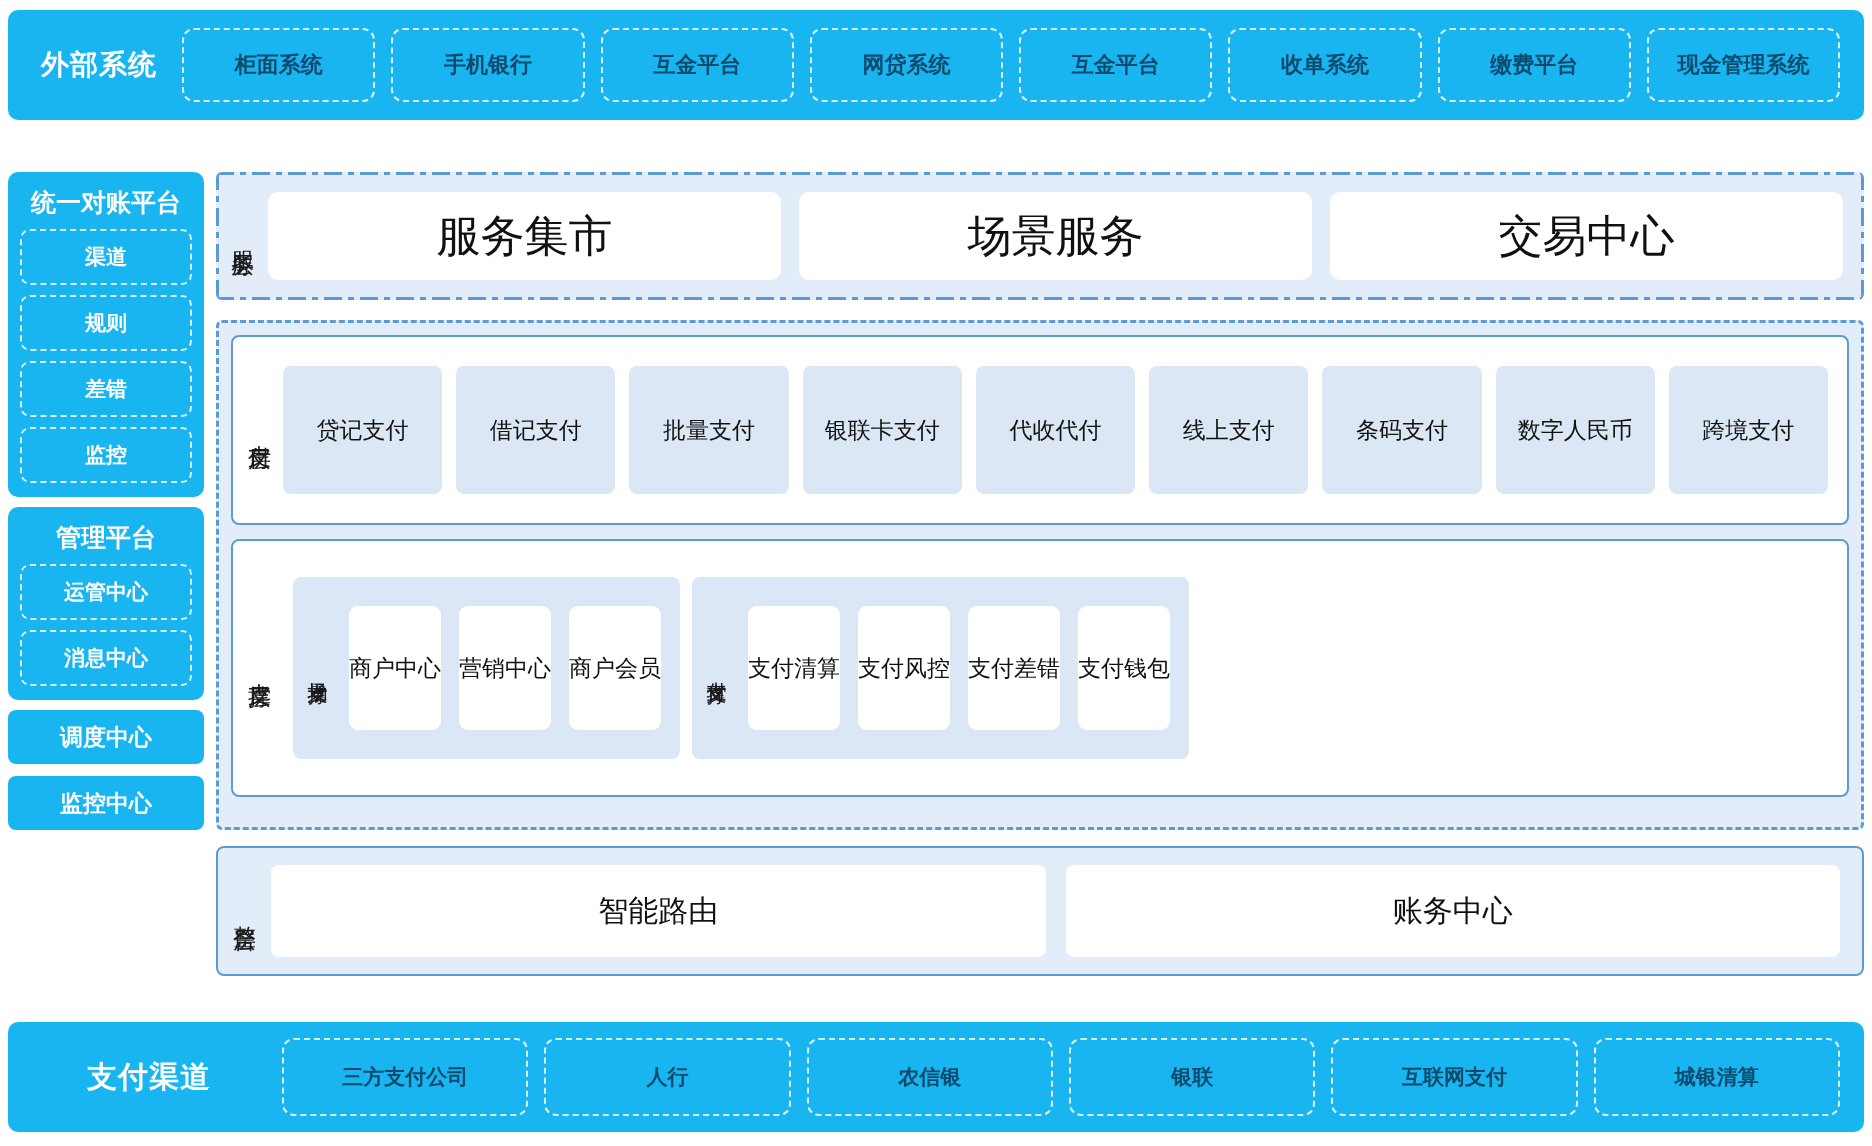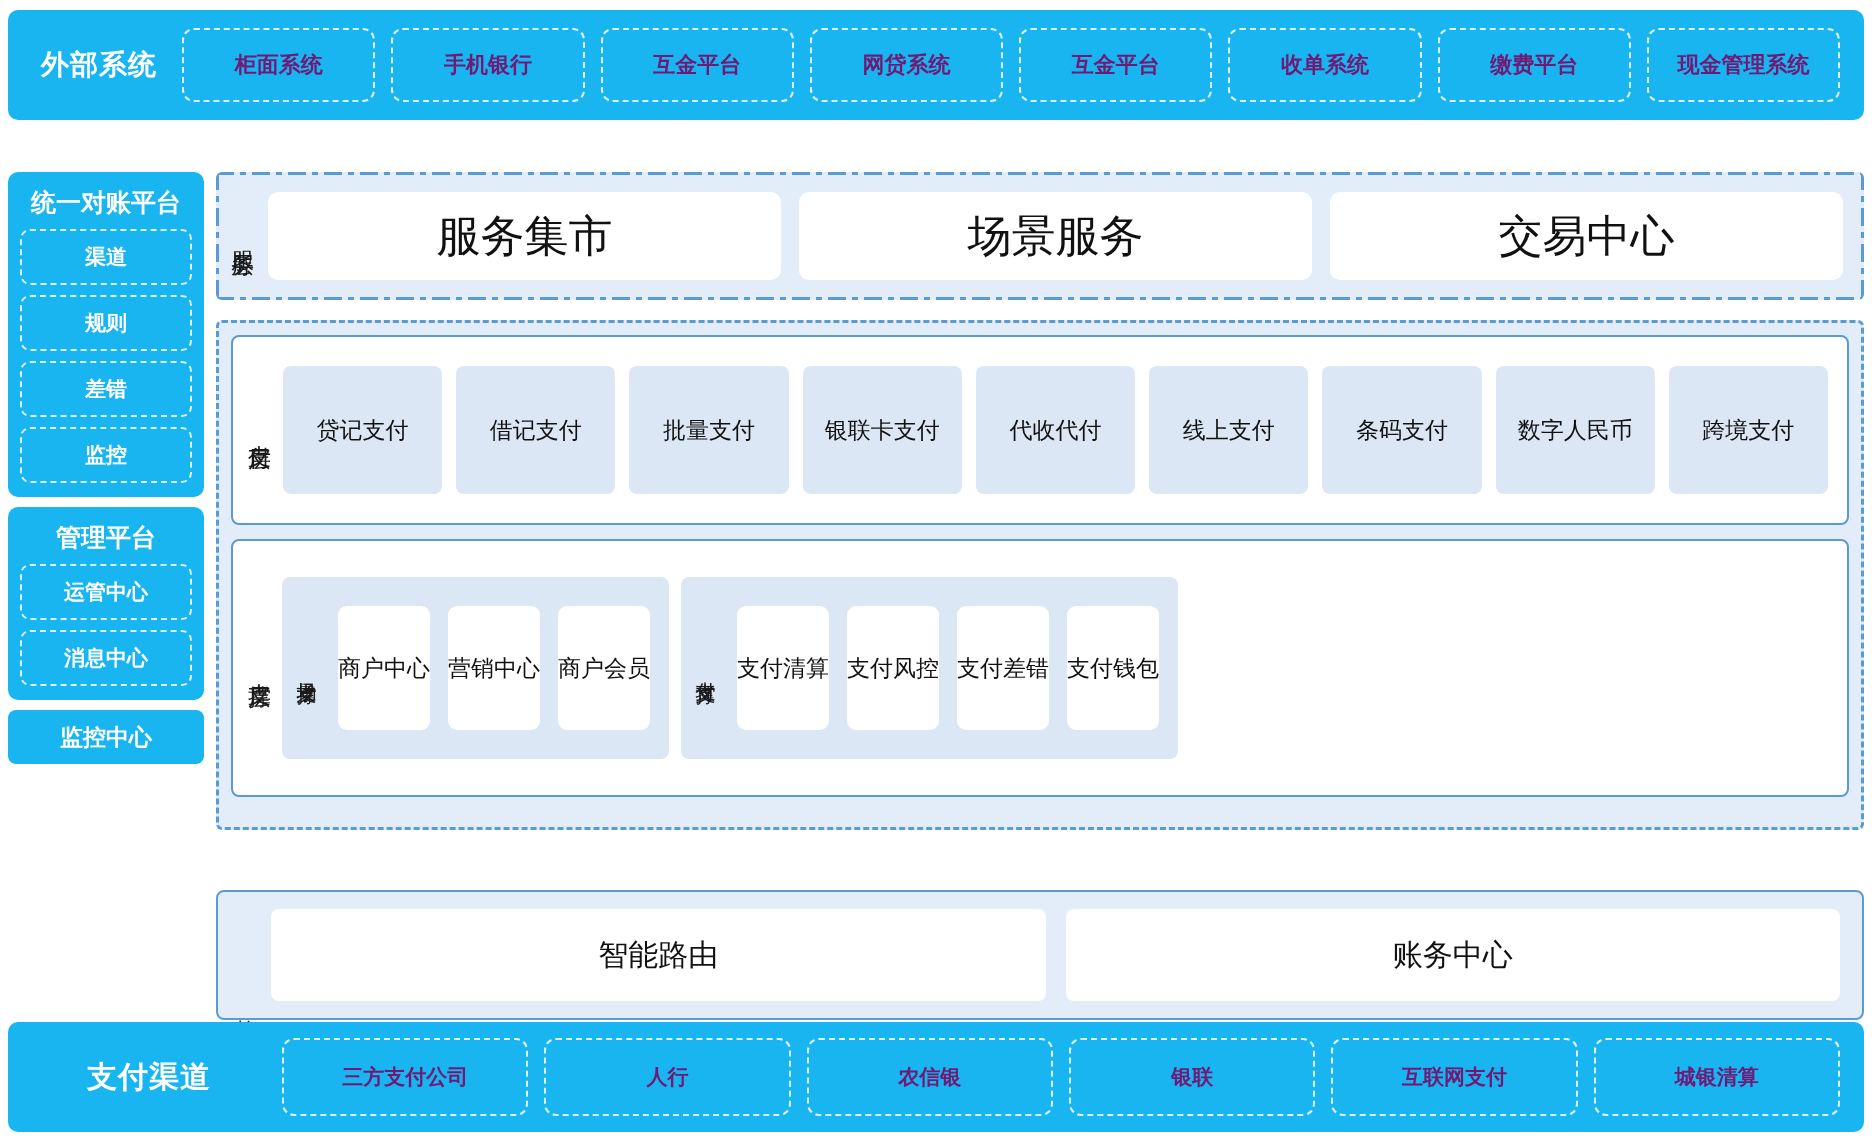--- a/index.html
+++ b/index.html
@@ -21,21 +21,21 @@
   .cyan-bar-title {
     color: #ffffff; font-weight: bold; font-size: 28px;
     white-space: nowrap; letter-spacing: 1px;
     flex: 0 0 auto; text-align: center;
   }
   .cyan-chips { display: flex; flex: 1 1 auto; align-items: center; }
   .chip-dashed {
     flex: 1 1 0; margin: 0 8px;
     border: 2px dashed rgba(255,255,255,0.85);
     border-radius: 12px;
-    color: #701a75; font-size: 22px; font-weight: bold;
+    color: #0c4a6e; font-size: 22px; font-weight: bold;
     display: flex; align-items: center; justify-content: center;
     white-space: nowrap;
   }
 
   
   #external-row {
     position: absolute; left: 8px; top: 10px;
     width: 1856px; height: 110px;
   }
   #external-row .cyan-bar-title { width: 150px; font-size: 28px; }
@@ -121,21 +121,21 @@
 
   
   .white-panel {
     background: #ffffff;
     border: 2px solid #5b9bd5;
     border-radius: 8px;
     display: flex; align-items: center;
     padding: 10px 12px;
   }
   #pay-panel { height: 190px; margin-bottom: 14px; }
-  #support-panel { height: 258px; }
+  #support-panel { height: 258px; gap: 11px; }
 
   .pay-cards { display: flex; flex: 1 1 auto; align-items: center; height: 100%; }
   .pay-card {
     flex: 1 1 0; margin: 0 7px; height: 128px;
     background: #dce7f5; border-radius: 8px;
     display: flex; align-items: center; justify-content: center;
     font-size: 23px; color: #111; white-space: nowrap;
   }
 
   
@@ -153,21 +153,21 @@
     display: flex; align-items: center; justify-content: center;
     font-size: 23px; color: #111; white-space: nowrap;
   }
 
   
   #integration-group {
     position: absolute; left: 216px; top: 846px;
     width: 1648px; height: 130px;
     background: #e3edf9;
     border: 2px solid #5b9bd5; border-radius: 8px;
-    display: flex; align-items: flex-end; padding: 10px 12px; margin-top: 44px;
+    display: flex; align-items: center; padding: 10px 12px;
   }
   #integration-cards { display: flex; flex: 1 1 auto; height: 100%; align-items: center; }
   .integration-card {
     flex: 1 1 0; margin: 0 10px; height: 92px;
     background: #ffffff; border-radius: 8px;
     display: flex; align-items: center; justify-content: center;
     font-size: 30px; color: #111; white-space: nowrap;
   }
 </style>
 </head>
@@ -198,20 +198,21 @@
       <div class="side-sub">差错</div>
       <div class="side-sub">监控</div>
     </div>
 
     <div class="side-panel">
       <div class="side-panel-title">管理平台</div>
       <div class="side-sub">运管中心</div>
       <div class="side-sub">消息中心</div>
     </div>
 
+    <div class="side-solo">调度中心</div>
     <div class="side-solo">监控中心</div>
   </div>
 
   <div class="dash-group dashdot" id="service-group">
     <div class="vlabel">服务层</div>
     <div id="service-cards">
         <div class="service-card">服务集市</div>
         <div class="service-card">场景服务</div>
         <div class="service-card">交易中心</div>
       </div>

